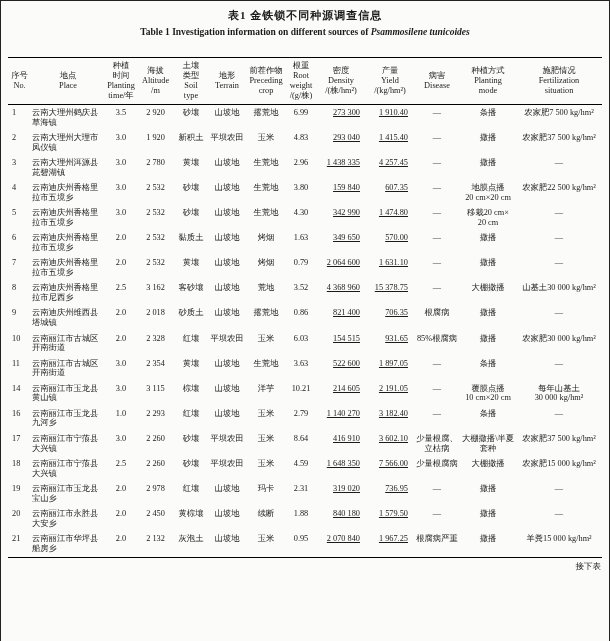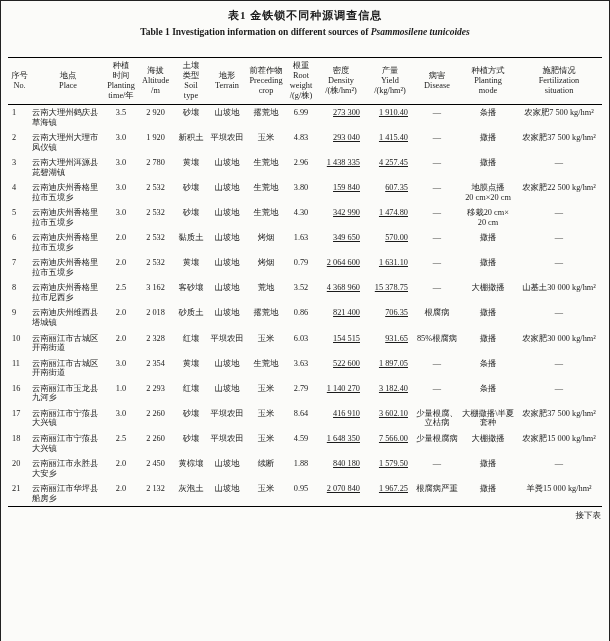--- a/index.html
+++ b/index.html
@@ -301,20 +301,37 @@
           <td>山坡地</td>
           <td>生荒地</td>
           <td>3.63</td>
           <td>522 600</td>
           <td>1 897.05</td>
           <td>—</td>
           <td>条播</td>
           <td>—</td>
         </tr>
         <tr>
+          <td>14</td>
+          <td>云南丽江市玉龙县黄山镇</td>
+          <td>3.0</td>
+          <td>3 115</td>
+          <td>棕壤</td>
+          <td>山坡地</td>
+          <td>洋芋</td>
+          <td>10.21</td>
+          <td>214 605</td>
+          <td>2 191.05</td>
+          <td>—</td>
+          <td>覆膜点播
+10 cm×20 cm</td>
+          <td>每年山基土
+30 000 kg/hm²</td>
+        </tr>
+        <tr>
           <td>16</td>
           <td>云南丽江市玉龙县九河乡</td>
           <td>1.0</td>
           <td>2 293</td>
           <td>红壤</td>
           <td>山坡地</td>
           <td>玉米</td>
           <td>2.79</td>
           <td>1 140 270</td>
           <td>3 182.40</td>
@@ -346,20 +363,35 @@
           <td>平坝农田</td>
           <td>玉米</td>
           <td>4.59</td>
           <td>1 648 350</td>
           <td>7 566.00</td>
           <td>少量根腐病</td>
           <td>大棚撒播</td>
           <td>农家肥15 000 kg/hm²</td>
         </tr>
         <tr>
+          <td>19</td>
+          <td>云南丽江市玉龙县宝山乡</td>
+          <td>2.0</td>
+          <td>2 978</td>
+          <td>红壤</td>
+          <td>山坡地</td>
+          <td>玛卡</td>
+          <td>2.31</td>
+          <td>319 020</td>
+          <td>736.95</td>
+          <td>—</td>
+          <td>撒播</td>
+          <td>—</td>
+        </tr>
+        <tr>
           <td>20</td>
           <td>云南丽江市永胜县大安乡</td>
           <td>2.0</td>
           <td>2 450</td>
           <td>黄棕壤</td>
           <td>山坡地</td>
           <td>续断</td>
           <td>1.88</td>
           <td>840 180</td>
           <td>1 579.50</td>

